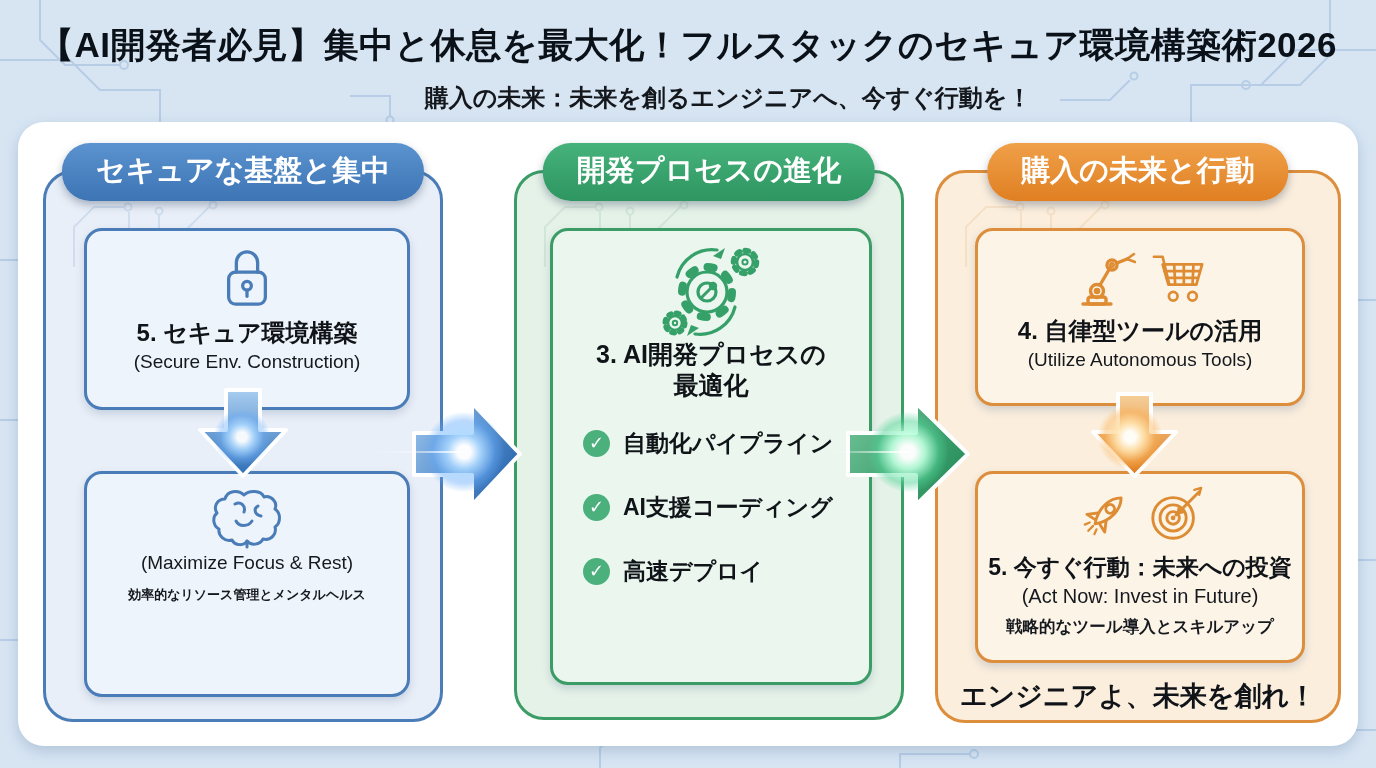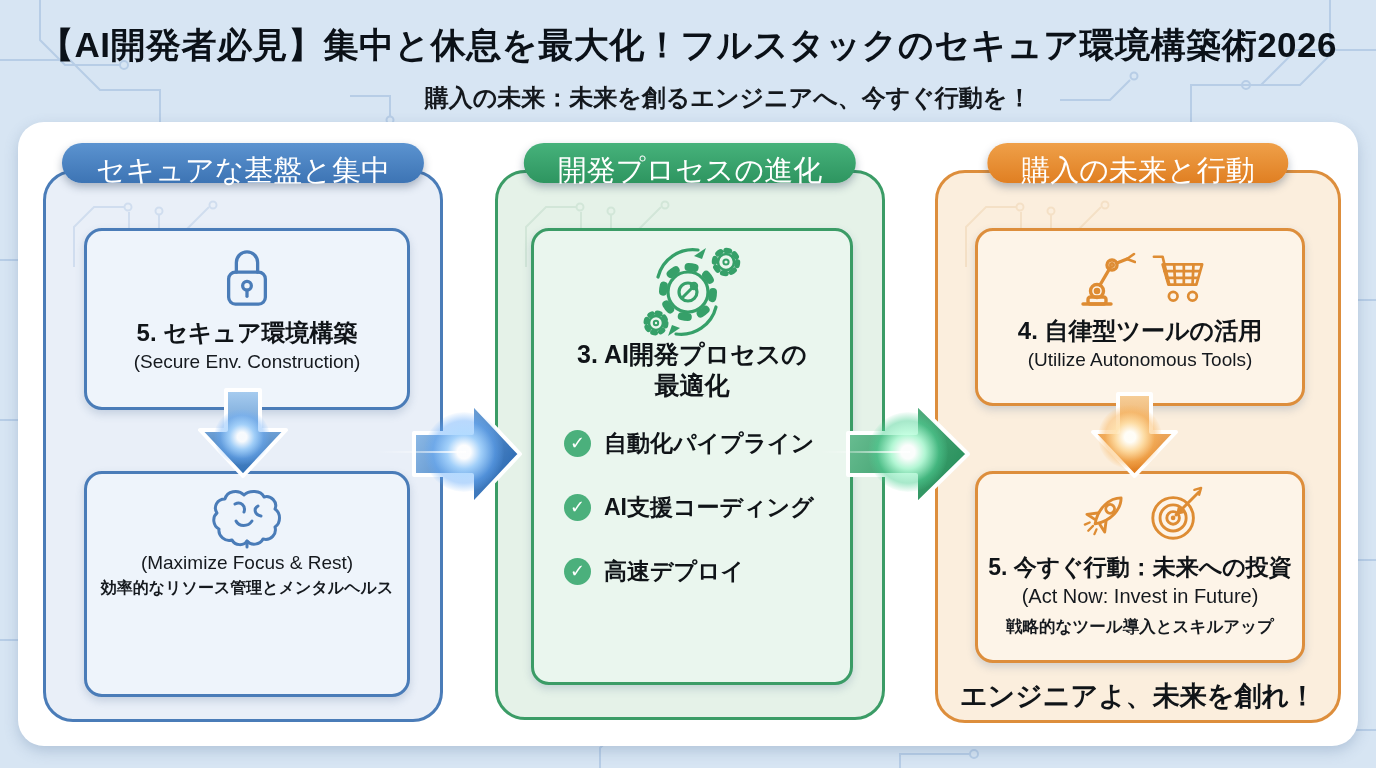--- a/index.html
+++ b/index.html
@@ -26,28 +26,28 @@
 
   
   .container{
     position:absolute;left:18px;top:122px;width:1340px;height:624px;
     background:#ffffff;border-radius:26px;
     box-shadow:0 5px 14px rgba(90,120,160,.30);
     z-index:1;
   }
   .panel{position:absolute;border-radius:30px;box-sizing:border-box;}
   .panel-blue{left:25px;top:48px;width:400px;height:552px;background:#e9eff8;border:3px solid #4a7cb8;}
-  .panel-green{left:477px;top:48px;width:390px;height:550px;background:#e5f2e8;border:3px solid #3b9c66;}
+  .panel-green{left:496px;top:48px;width:390px;height:550px;background:#e5f2e8;border:3px solid #3b9c66;}
   .panel-orange{left:917px;top:48px;width:406px;height:553px;background:#fbeedd;border:3px solid #dd8e3c;}
   .panel-decor{position:absolute;left:18px;top:14px;opacity:.55;pointer-events:none;}
 
   .pill{
     position:absolute;top:-30px;left:50%;transform:translateX(-50%);
-    height:40px;line-height:54px;padding:0 34px;border-radius:28px;
-    white-space:nowrap;color:#fff;font-size:29px;font-weight:400;
+    height:58px;line-height:54px;padding:0 34px;border-radius:28px;
+    white-space:nowrap;color:#fff;font-size:29px;font-weight:700;
     box-shadow:0 4px 8px rgba(40,60,90,.35);
     z-index:3;text-align:right;
   }
   .pill-blue{background:linear-gradient(180deg,#5b93d0,#3d74b4);}
   .pill-green{background:linear-gradient(180deg,#46b27b,#2e9560);}
   .pill-orange{background:linear-gradient(180deg,#efa049,#e07f22);}
 
   .card{
     position:absolute;box-sizing:border-box;border-radius:18px;
     display:flex;flex-direction:column;align-items:center;
@@ -61,21 +61,21 @@
   .card2{left:38px;top:298px;width:326px;height:226px;}
   .card3{left:33px;top:55px;width:322px;height:457px;}
   .card4{left:37px;top:55px;width:330px;height:178px;}
   .card5{left:37px;top:298px;width:330px;height:192px;}
 
   .card-icon{margin-top:14px;}
   .icon-row{display:flex;align-items:center;gap:14px;margin-top:16px;}
   .card-title{font-size:24px;font-weight:800;color:#101418;margin-top:8px;text-align:center;}
   .card-title-l1,.card-title-l2{font-size:25px;font-weight:800;color:#101418;text-align:center;line-height:1.25;}
   .card-sub{font-size:19px;font-weight:400;color:#15191e;margin-top:2px;text-align:center;}
-  .card-note{font-size:16px;font-weight:700;color:#15191e;margin-top:4px;text-align:center;}
+  .card-note{font-size:13px;font-weight:700;color:#15191e;margin-top:12px;text-align:center;}
 
   .checklist{margin-top:26px;align-self:flex-start;margin-left:30px;display:flex;flex-direction:column;gap:33px;}
   .check-item{display:flex;align-items:center;gap:13px;}
   .check-circle{
     width:27px;height:27px;border-radius:50%;background:#4bb07c;flex:0 0 27px;
     color:#fff;font-size:18px;font-weight:800;display:flex;align-items:center;justify-content:center;
   }
   .check-label{font-size:23px;font-weight:800;color:#101418;white-space:nowrap;}
 
   .panel-footer{

